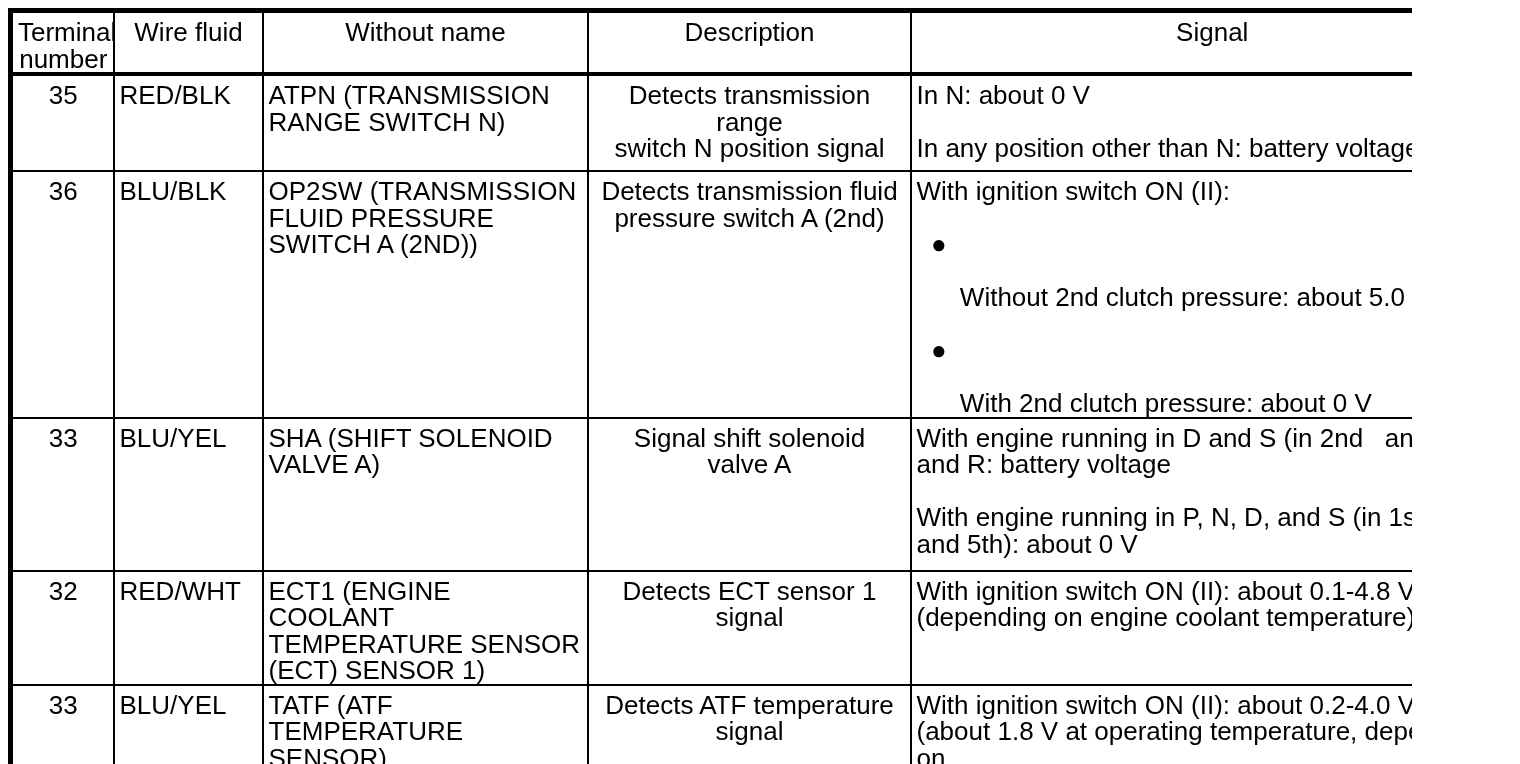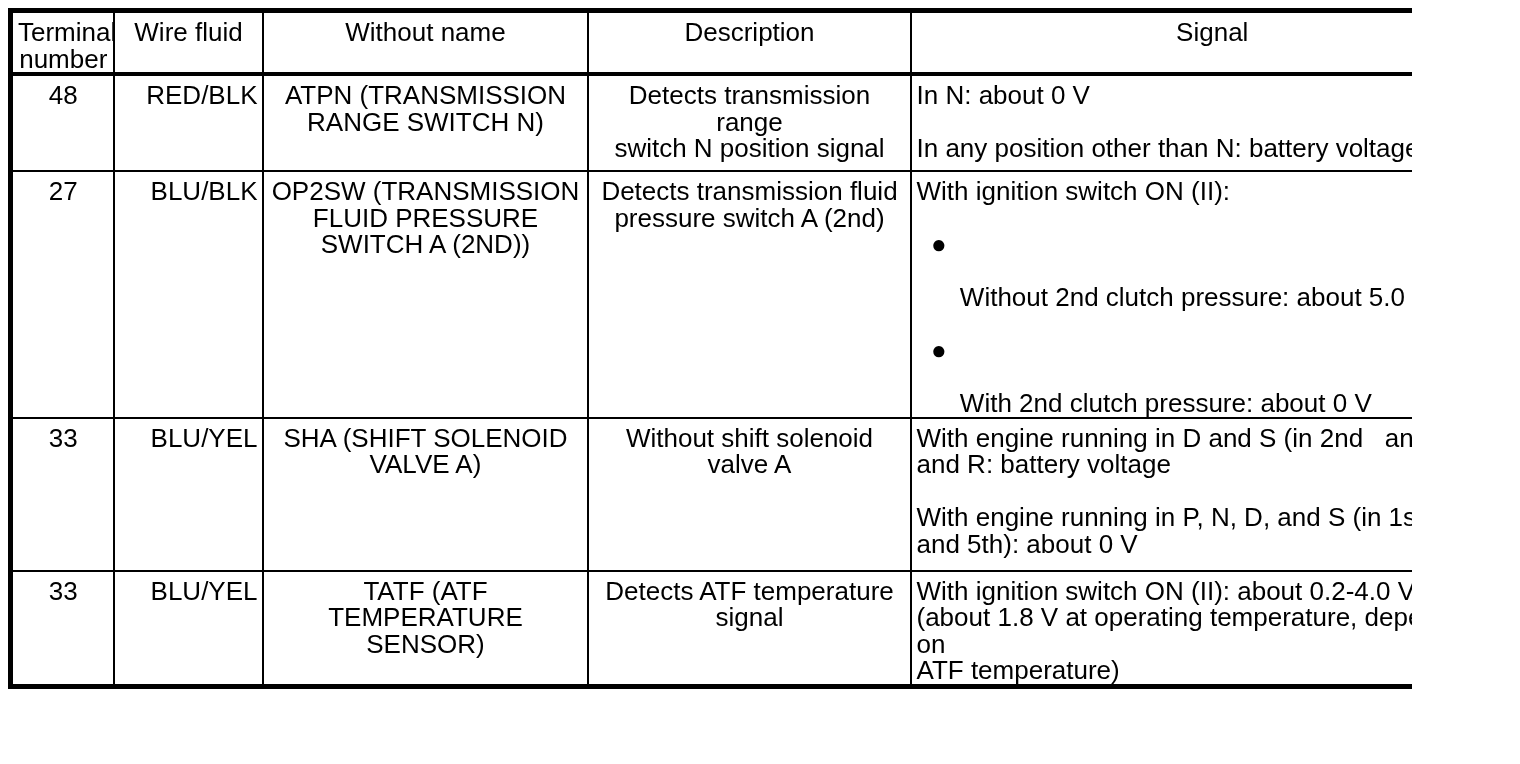--- a/index.html
+++ b/index.html
@@ -38,22 +38,22 @@
     white-space: pre-wrap;
     overflow: hidden;
     font-weight: normal;
   }
   table.terminal-table thead th {
     border-bottom: 4px solid #000;
     text-align: center;
   }
   th.hdr-terminal-number { font-weight: bold; }
   td.c-num  { text-align: center; }
-  td.c-wire { text-align: right; }
-  td.c-name { text-align: center; }
+  td.c-wire { text-align: left; }
+  td.c-name { text-align: left; }
   td.c-desc { text-align: center; }
   td.c-sig  { text-align: left; margin-left: 12px; }
 </style>
 </head>
 <body>
 
 <div class="page">
   <table class="terminal-table">
     <colgroup>
       <col style="width:103px">
@@ -67,32 +67,32 @@
         <th class="hdr-terminal-number">Terminal
 number</th>
         <th>Wire fluid</th>
         <th>Without name</th>
         <th>Description</th>
         <th>Signal</th>
       </tr>
     </thead>
     <tbody>
       <tr style="height:97px">
-        <td class="c-num">48</td>
+        <td class="c-num">35</td>
         <td class="c-wire">RED/BLK</td>
         <td class="c-name">ATPN (TRANSMISSION
 RANGE SWITCH N)</td>
         <td class="c-desc">Detects transmission range
 switch N position signal</td>
         <td class="c-sig">In N: about 0 V
 
 In any position other than N: battery voltage</td>
       </tr>
       <tr style="height:244px">
-        <td class="c-num">27</td>
+        <td class="c-num">36</td>
         <td class="c-wire">BLU/BLK</td>
         <td class="c-name">OP2SW (TRANSMISSION
 FLUID PRESSURE
 SWITCH A (2ND))</td>
         <td class="c-desc">Detects transmission fluid
 pressure switch A (2nd)</td>
         <td class="c-sig">With ignition switch ON (II):
 
   ●
 
@@ -100,27 +100,37 @@
 
   ●
 
       With 2nd clutch pressure: about 0 V</td>
       </tr>
       <tr style="height:153px">
         <td class="c-num">33</td>
         <td class="c-wire">BLU/YEL</td>
         <td class="c-name">SHA (SHIFT SOLENOID
 VALVE A)</td>
-        <td class="c-desc">Without shift solenoid
+        <td class="c-desc">Signal shift solenoid
 valve A</td>
         <td class="c-sig">With engine running in D and S (in 2nd   and 3rd),
 and R: battery voltage
 
 With engine running in P, N, D, and S (in 1st, 4th,
 and 5th): about 0 V</td>
+      </tr>
+      <tr style="height:96px">
+        <td class="c-num">32</td>
+        <td class="c-wire">RED/WHT</td>
+        <td class="c-name">ECT1 (ENGINE COOLANT
+TEMPERATURE SENSOR
+(ECT) SENSOR 1)</td>
+        <td class="c-desc">Detects ECT sensor 1 signal</td>
+        <td class="c-sig">With ignition switch ON (II): about 0.1-4.8 V
+(depending on engine coolant temperature)</td>
       </tr>
       <tr style="height:95px">
         <td class="c-num">33</td>
         <td class="c-wire">BLU/YEL</td>
         <td class="c-name">TATF (ATF
 TEMPERATURE SENSOR)</td>
         <td class="c-desc">Detects ATF temperature
 signal</td>
         <td class="c-sig">With ignition switch ON (II): about 0.2-4.0 V
 (about 1.8 V at operating temperature, depending on

